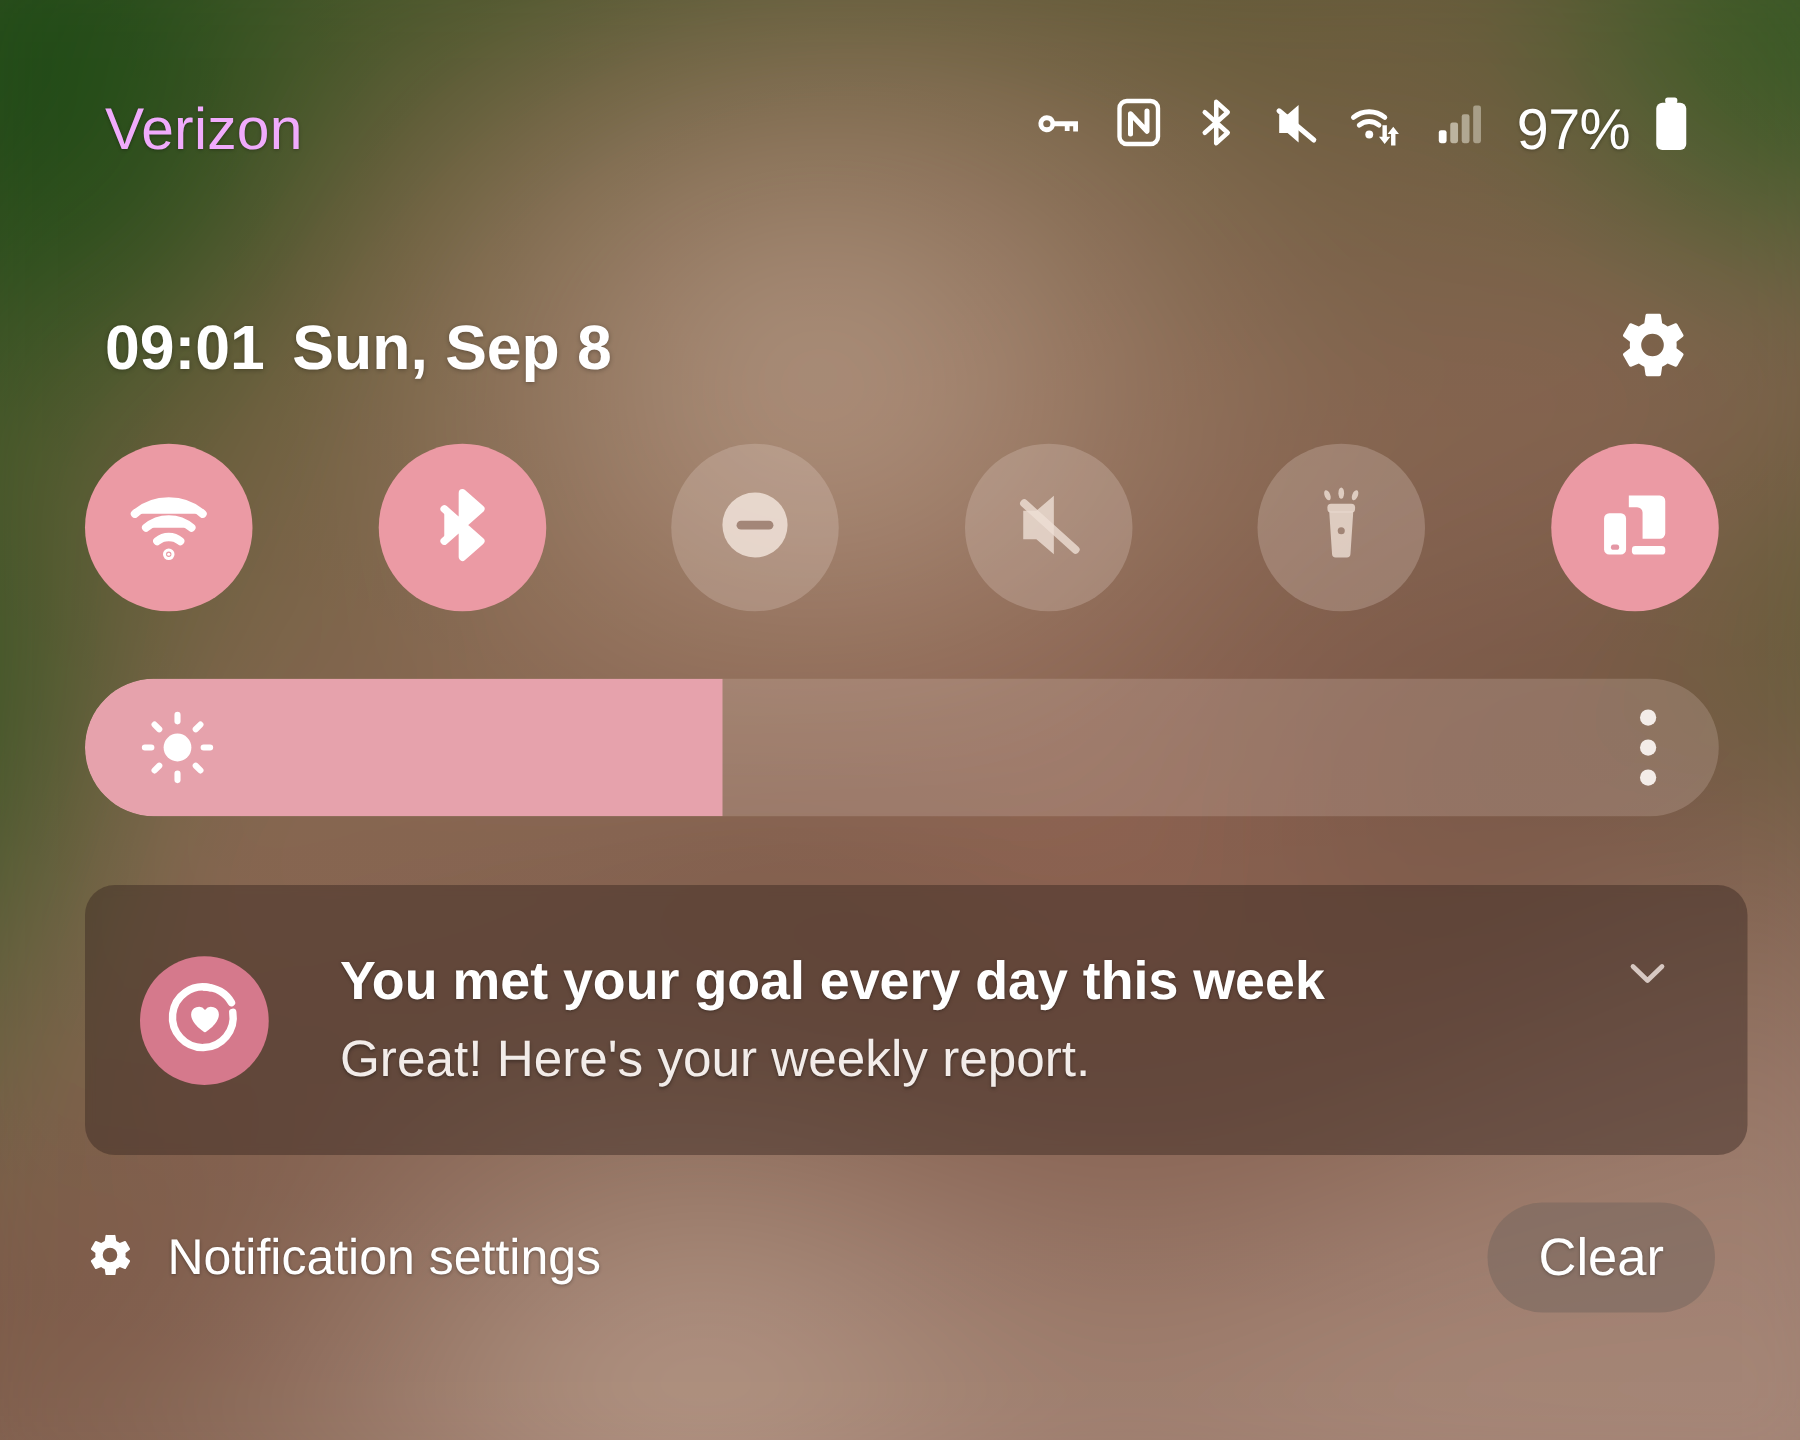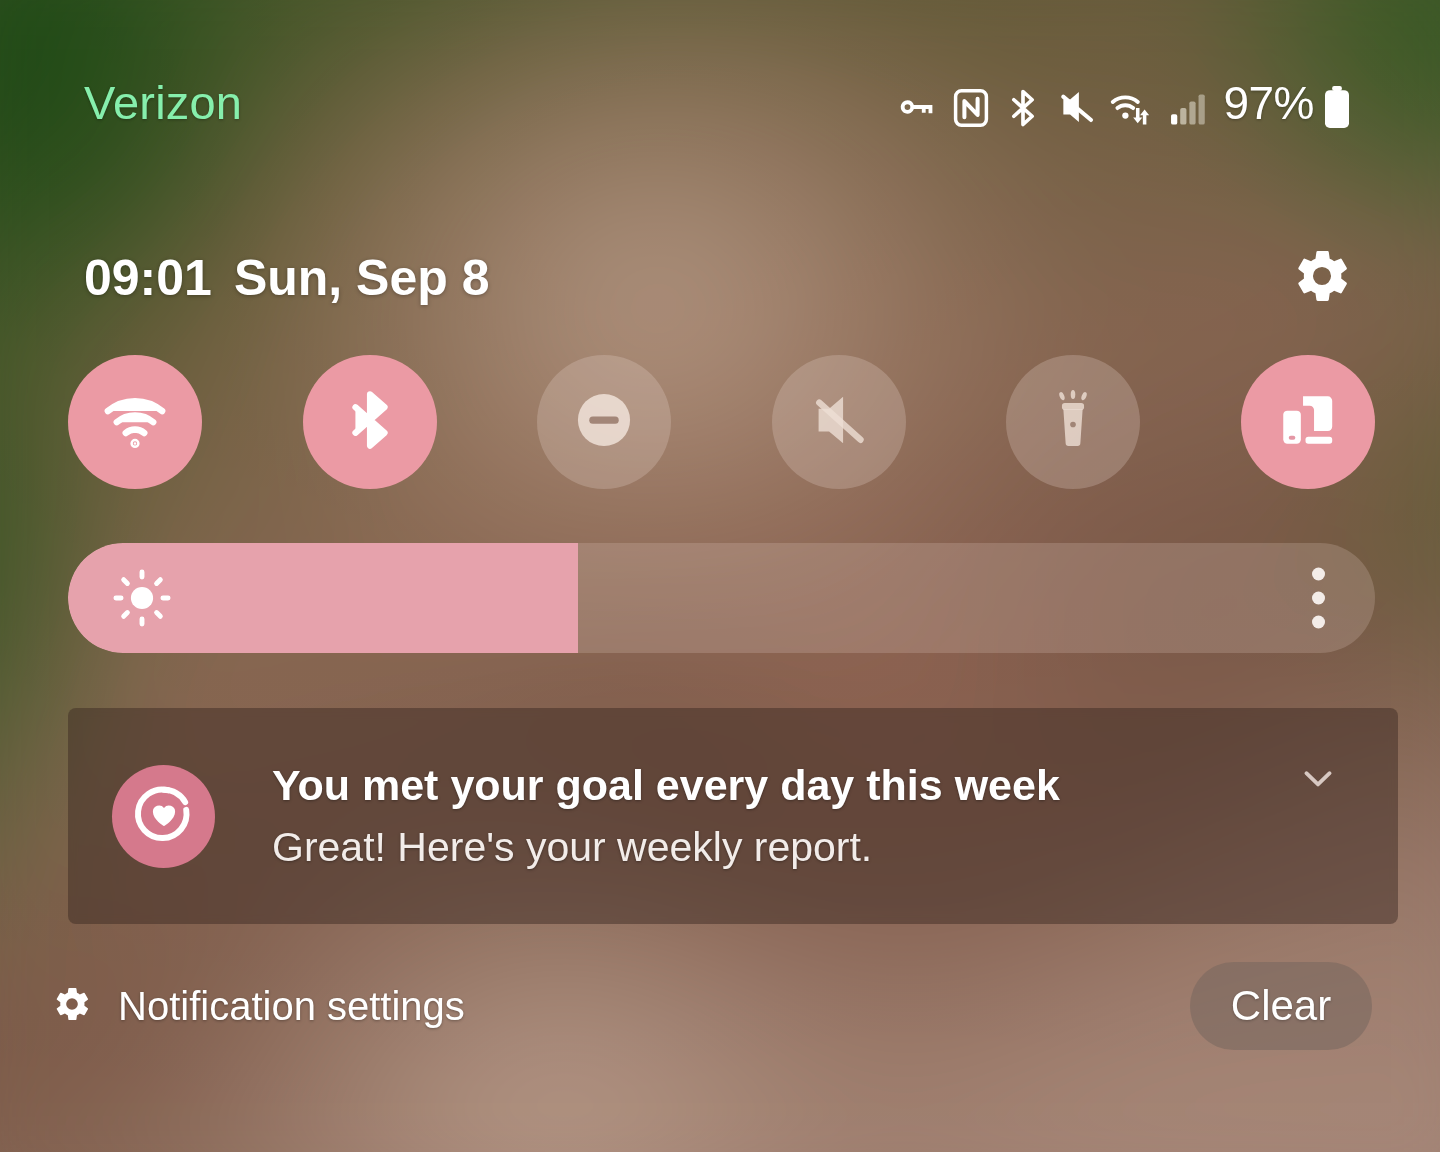--- a/index.html
+++ b/index.html
@@ -47,31 +47,31 @@
     position: absolute;
     top: 0; left: 0; right: 0;
     height: 205px;
     display: flex;
     align-items: center;
     justify-content: space-between;
     padding: 0 88px 0 84px;
   }
 
   .carrier {
-    color: #86efac;
+    color: #f0abfc;
     font-size: 47px;
     letter-spacing: 0.2px;
     text-shadow: 0 1px 3px rgba(0,0,0,0.30);
     white-space: nowrap;
   }
 
   .status-icons {
     display: flex;
-    align-items: flex-end;
-    gap: 8px;
+    align-items: flex-start;
+    gap: 18px;
   }
 
   .status-icons svg { display: block; }
 
   .battery-pct {
     color: #ffffff;
     font-size: 46px;
     letter-spacing: -0.5px;
     margin-left: 4px;
     text-shadow: 0 1px 3px rgba(0,0,0,0.30);
@@ -164,21 +164,21 @@
     width: 13px; height: 13px;
     border-radius: 50%;
     background: #f3ece8;
   }
 
   
   #notification-card {
     position: absolute;
     top: 708px; left: 68px;
     width: 1330px; height: 216px;
-    border-radius: 8px;
+    border-radius: 24px;
     background: rgba(56,40,32,0.46);
     display: flex;
     align-items: center;
     padding: 0 50px 0 44px;
     cursor: pointer;
     backdrop-filter: blur(4px);
   }
 
   #notif-app-icon {
     width: 103px; height: 103px;
@@ -217,21 +217,21 @@
     width: 60px; height: 60px;
     display: flex; align-items: center; justify-content: center;
     align-self: flex-start;
     margin-top: 42px;
     cursor: pointer;
   }
 
   
   #notif-footer {
     position: absolute;
-    top: 960px; left: 52px; right: 68px;
+    top: 960px; left: 68px; right: 68px;
     height: 92px;
     display: flex;
     align-items: center;
     justify-content: space-between;
   }
 
   #notification-settings {
     display: flex;
     align-items: center;
     gap: 26px;

